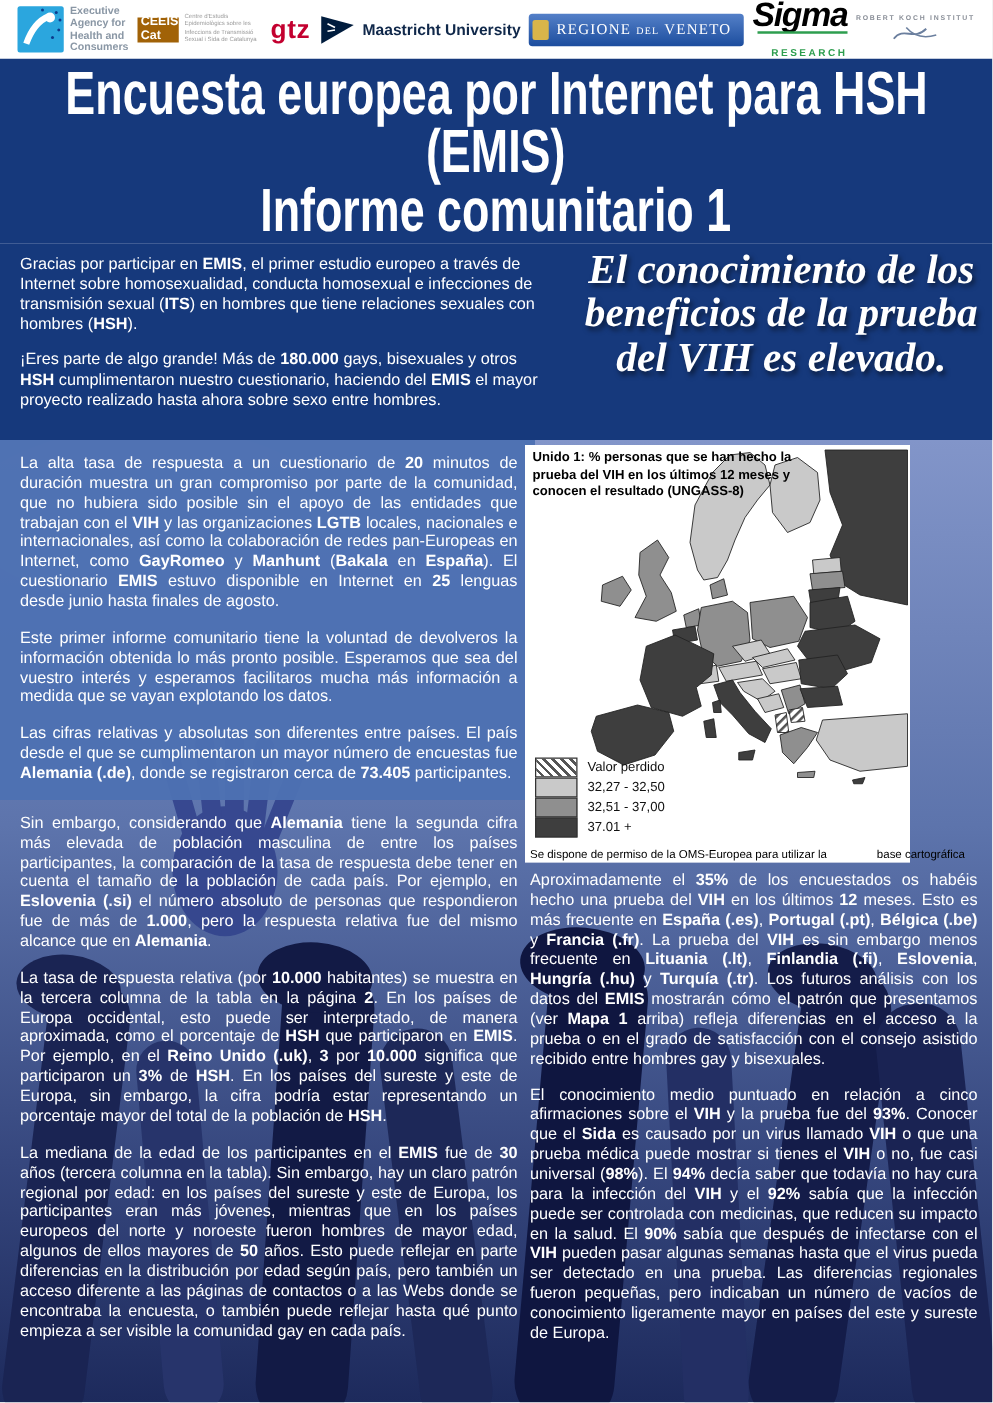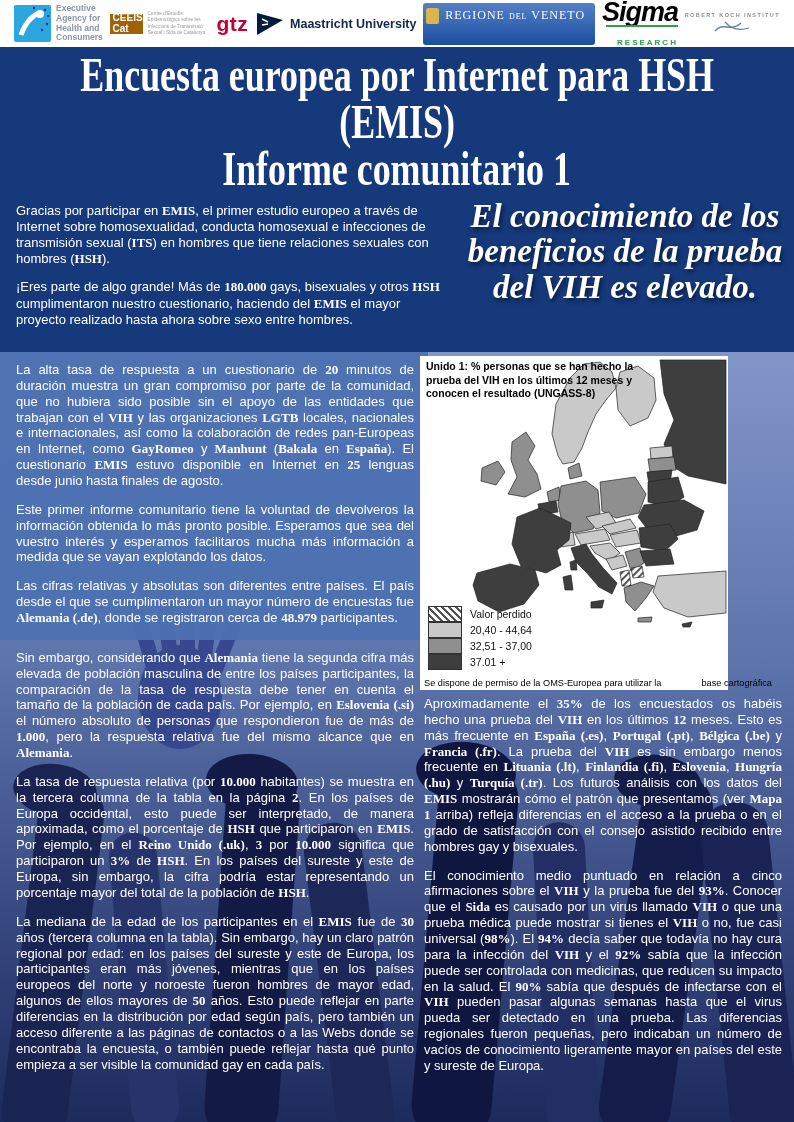--- a/index.html
+++ b/index.html
@@ -12,34 +12,34 @@
   .logo{display:flex;align-items:center;gap:5px;}
   .eahc-box{width:37px;height:37px;background:#2ba6de;border-radius:2px;flex:none;}
   .eahc-text{font-size:8.5px;line-height:1.15;color:#8a97a5;font-weight:bold;}
   .ceeis-box{width:30px;height:20px;background:#a16207;color:#fff;font-weight:bold;
              font-size:10px;line-height:1.05;display:flex;flex-direction:column;
              justify-content:center;padding-left:3px;flex:none;}
   .ceeis-small{width:62px;font-size:4.8px;color:#9a9a9a;line-height:1.35;}
   .gtz{font-size:21px;font-weight:bold;color:#c3002f;letter-spacing:.5px;}
   .um-text{font-size:12.5px;font-weight:bold;color:#10284a;}
   .veneto-bar{display:flex;align-items:center;gap:6px;height:22px;border-radius:3px;
-              background:linear-gradient(180deg,#5480c8,#1c4d9e);padding:2px 10px 18px 3px;justify-content:center;}
+              background:linear-gradient(180deg,#5480c8,#1c4d9e);padding:2px 10px 2px 3px;justify-content:center;}
   .veneto-shield{width:13px;height:16px;background:#d9b54a;border-radius:2px;flex:none;}
   .veneto-text{font-family:"Liberation Serif",serif;color:#fff;font-size:12px;letter-spacing:1px;white-space:nowrap;}
   .veneto-text .del{font-size:8px;}
   .sigma{display:flex;flex-direction:column;align-items:flex-end;}
   .sigma-word{font-style:italic;font-weight:bold;font-size:27px;line-height:.9;color:#000;letter-spacing:-1px;}
   .sigma-sub{font-size:8px;font-weight:bold;color:#2e9e4f;letter-spacing:2px;
              border-top:2.5px solid #2e9e4f;padding-top:11px;margin-top:1px;text-align:right;width:72px;}
   .rki{display:flex;flex-direction:column;align-items:center;gap:1px;}
   .rki-text{font-size:5.5px;letter-spacing:1.4px;color:#8a8f98;font-weight:bold;white-space:nowrap;}
 
   
   .title-band{height:148px;background:#16397c;color:#fff;display:flex;flex-direction:column;
-              justify-content:center;align-items:center;font-family:Liberation Serif, serif;}
+              justify-content:center;align-items:center;}
   .title-line{font-weight:bold;font-size:46px;line-height:47px;white-space:nowrap;
               transform:scale(.78,1.06);transform-origin:50% 50%;}
 
   
   .intro-section{height:157px;background:#16397c;color:#fff;display:flex;}
   .intro-left{width:428px;padding:8px 12px 0 16px;font-size:13px;line-height:1.24;flex:none;}
   .intro-left p{margin:0 0 12px;}
   .pull-quote{flex:1;padding:4px 6px 0;font-family:"Liberation Serif",serif;font-weight:bold;
               font-style:italic;font-size:33px;line-height:1.07;text-align:center;
               text-shadow:2px 3px 4px rgba(0,0,0,.5);}
@@ -56,21 +56,21 @@
   .map-caption{position:absolute;left:6px;top:4px;width:220px;font-size:10.5px;font-weight:bold;
                color:#000;line-height:1.3;}
   .legend{position:absolute;left:8px;bottom:20px;}
   .legend-row{display:flex;align-items:center;height:16px;}
   .swatch{width:32px;height:14px;border:1px solid #333;margin-right:8px;flex:none;}
   .swatch.hatch{background:repeating-linear-gradient(45deg,#fff 0 3px,#555 3px 5px);}
   .legend-label{font-size:10.5px;color:#111;}
   .map-footer{position:absolute;left:4px;bottom:2px;width:302px;font-size:9.2px;color:#000;
               display:flex;align-items:center;gap:20px;white-space:nowrap;}
   .right-col{position:absolute;left:424px;top:344px;width:358px;}
-  b{font-weight:bold;font-family:Liberation Serif, serif;}
+  b{font-weight:bold;}
 </style>
 </head>
 <body>
 
 <div class="page">
 
   <header class="logo-strip">
     <div class="logo">
       <div class="eahc-box">
         <svg width="37" height="37" viewBox="0 0 37 37">
@@ -181,21 +181,21 @@
       <rect x="540" y="470" width="52" height="320" rx="26" fill="#232f64" transform="rotate(-3 566 630)"></rect>
       <rect x="620" y="420" width="72" height="370" rx="34" fill="#141c49" transform="rotate(8 656 605)"></rect>
       <ellipse cx="658" cy="430" rx="44" ry="27" fill="#141c49" transform="rotate(8 658 430)"></ellipse>
       <rect x="715" y="450" width="68" height="340" rx="32" fill="#1a2353" transform="rotate(-6 749 620)"></rect>
     </svg>
 
     <div class="left-col">
       <div class="light-panel">
         <p>La alta tasa de respuesta a un cuestionario de <b>20</b> minutos de duración muestra un gran compromiso por parte de la comunidad, que no hubiera sido posible sin el apoyo de las entidades que trabajan con el <b>VIH</b> y las organizaciones <b>LGTB</b> locales, nacionales e internacionales, así como la colaboración de redes pan-Europeas en Internet, como <b>GayRomeo</b> y <b>Manhunt</b> (<b>Bakala</b> en <b>España</b>). El cuestionario <b>EMIS</b> estuvo disponible en Internet en <b>25</b> lenguas desde junio hasta finales de agosto.</p>
         <p>Este primer informe comunitario tiene la voluntad de devolveros la información obtenida lo más pronto posible. Esperamos que sea del vuestro interés y esperamos facilitaros mucha más información a medida que se vayan explotando los datos.</p>
-        <p>Las cifras relativas y absolutas son diferentes entre países. El país desde el que se cumplimentaron un mayor número de encuestas fue <b>Alemania (.de)</b>, donde se registraron cerca de <b>48.979</b> participantes.</p>
+        <p>Las cifras relativas y absolutas son diferentes entre países. El país desde el que se cumplimentaron un mayor número de encuestas fue <b>Alemania (.de)</b>, donde se registraron cerca de <b>73.405</b> participantes.</p>
       </div>
       <div class="left-rest">
         <p>Sin embargo, considerando que <b>Alemania</b> tiene la segunda cifra más elevada de población masculina de entre los países participantes, la comparación de la tasa de respuesta debe tener en cuenta el tamaño de la población de cada país. Por ejemplo, en <b>Eslovenia (.si)</b> el número absoluto de personas que respondieron fue de más de <b>1.000</b>, pero la respuesta relativa fue del mismo alcance que en <b>Alemania</b>.</p>
         <p>La tasa de respuesta relativa (por <b>10.000</b> habitantes) se muestra en la tercera columna de la tabla en la página <b>2</b>. En los países de Europa occidental, esto puede ser interpretado, de manera aproximada, como el porcentaje de <b>HSH</b> que participaron en <b>EMIS</b>. Por ejemplo, en el <b>Reino Unido (.uk)</b>, <b>3</b> por <b>10.000</b> significa que participaron un <b>3%</b> de <b>HSH</b>. En los países del sureste y este de Europa, sin embargo, la cifra podría estar representando un porcentaje mayor del total de la población de <b>HSH</b>.</p>
         <p>La mediana de la edad de los participantes en el <b>EMIS</b> fue de <b>30</b> años (tercera columna en la tabla). Sin embargo, hay un claro patrón regional por edad: en los países del sureste y este de Europa, los participantes eran más jóvenes, mientras que en los países europeos del norte y noroeste fueron hombres de mayor edad, algunos de ellos mayores de <b>50</b> años. Esto puede reflejar en parte diferencias en la distribución por edad según país, pero también un acceso diferente a las páginas de contactos o a las Webs donde se encontraba la encuesta, o también puede reflejar hasta qué punto empieza a ser visible la comunidad gay en cada país.</p>
       </div>
     </div>
 
     <div class="map-card">
       <svg class="map-svg" viewBox="0 0 308 334" preserveAspectRatio="none">
@@ -251,21 +251,21 @@
         <span>Unido 1:</span><span> % personas que se han hecho la prueba del VIH en los últimos 12 meses y conocen el resultado (UNGASS-8)</span>
       </div>
 
       <div class="legend">
         <div class="legend-row">
           <div class="swatch hatch"></div>
           <div class="legend-label">Valor perdido</div>
         </div>
         <div class="legend-row">
           <div class="swatch" style="background: rgb(201, 201, 201);"></div>
-          <div class="legend-label">20,40 -  44,64</div>
+          <div class="legend-label">32,27 -  32,50</div>
         </div>
         <div class="legend-row">
           <div class="swatch" style="background: rgb(143, 143, 143);"></div>
           <div class="legend-label">32,51 -  37,00</div>
         </div>
         <div class="legend-row">
           <div class="swatch" style="background: rgb(62, 62, 62);"></div>
           <div class="legend-label">37.01 +</div>
         </div>
       </div>

